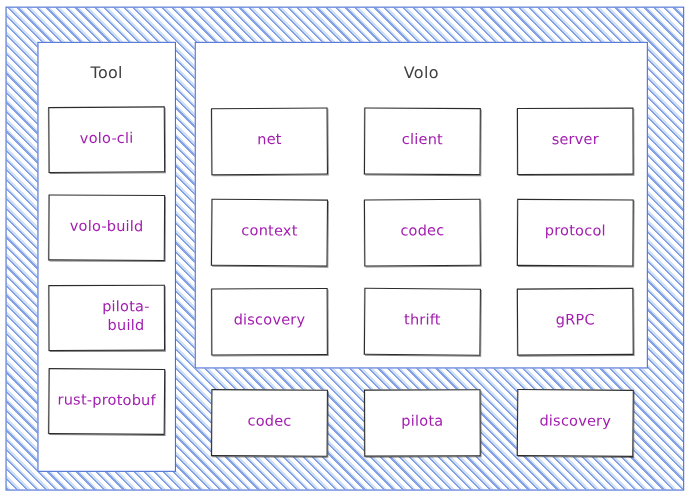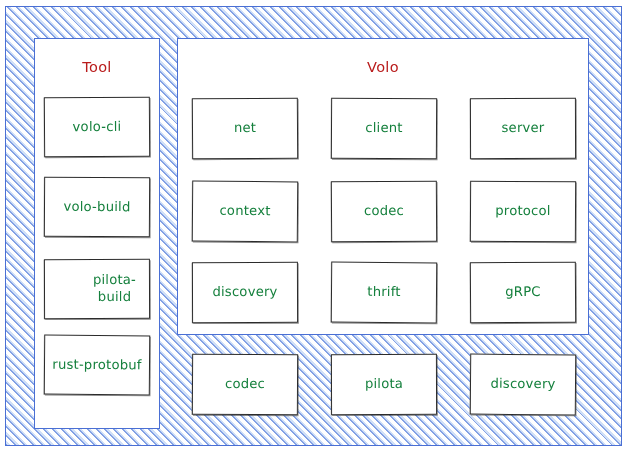--- a/index.html
+++ b/index.html
@@ -62,35 +62,35 @@
     height: 297px;
   }
 
   .panel-title {
     position: absolute;
     left: 0;
     top: 20px;
     width: 100%;
     text-align: center;
     font-size: 14.5px;
-    color: #b91c1c;
+    color: #404040;
     letter-spacing: 0.3px;
     font-family: "DejaVu Sans", sans-serif;
   }
 
   
   .node {
     position: absolute;
     box-sizing: border-box;
     background: #ffffff;
     display: flex;
     align-items: center;
     justify-content: center;
     text-align: center;
-    color: #15803d;
+    color: #a21caf;
     font-size: 13.2px;
     line-height: 1.28;
     letter-spacing: 0.2px;
     padding: 2px 5px;
     
     border: 1.5px solid #2b2b2b;
     box-shadow:
        0.9px 1.1px 0 -0.2px rgba(40,40,40,0.55),
       -0.7px 0.5px 0 -0.3px rgba(60,60,60,0.30);
   }

